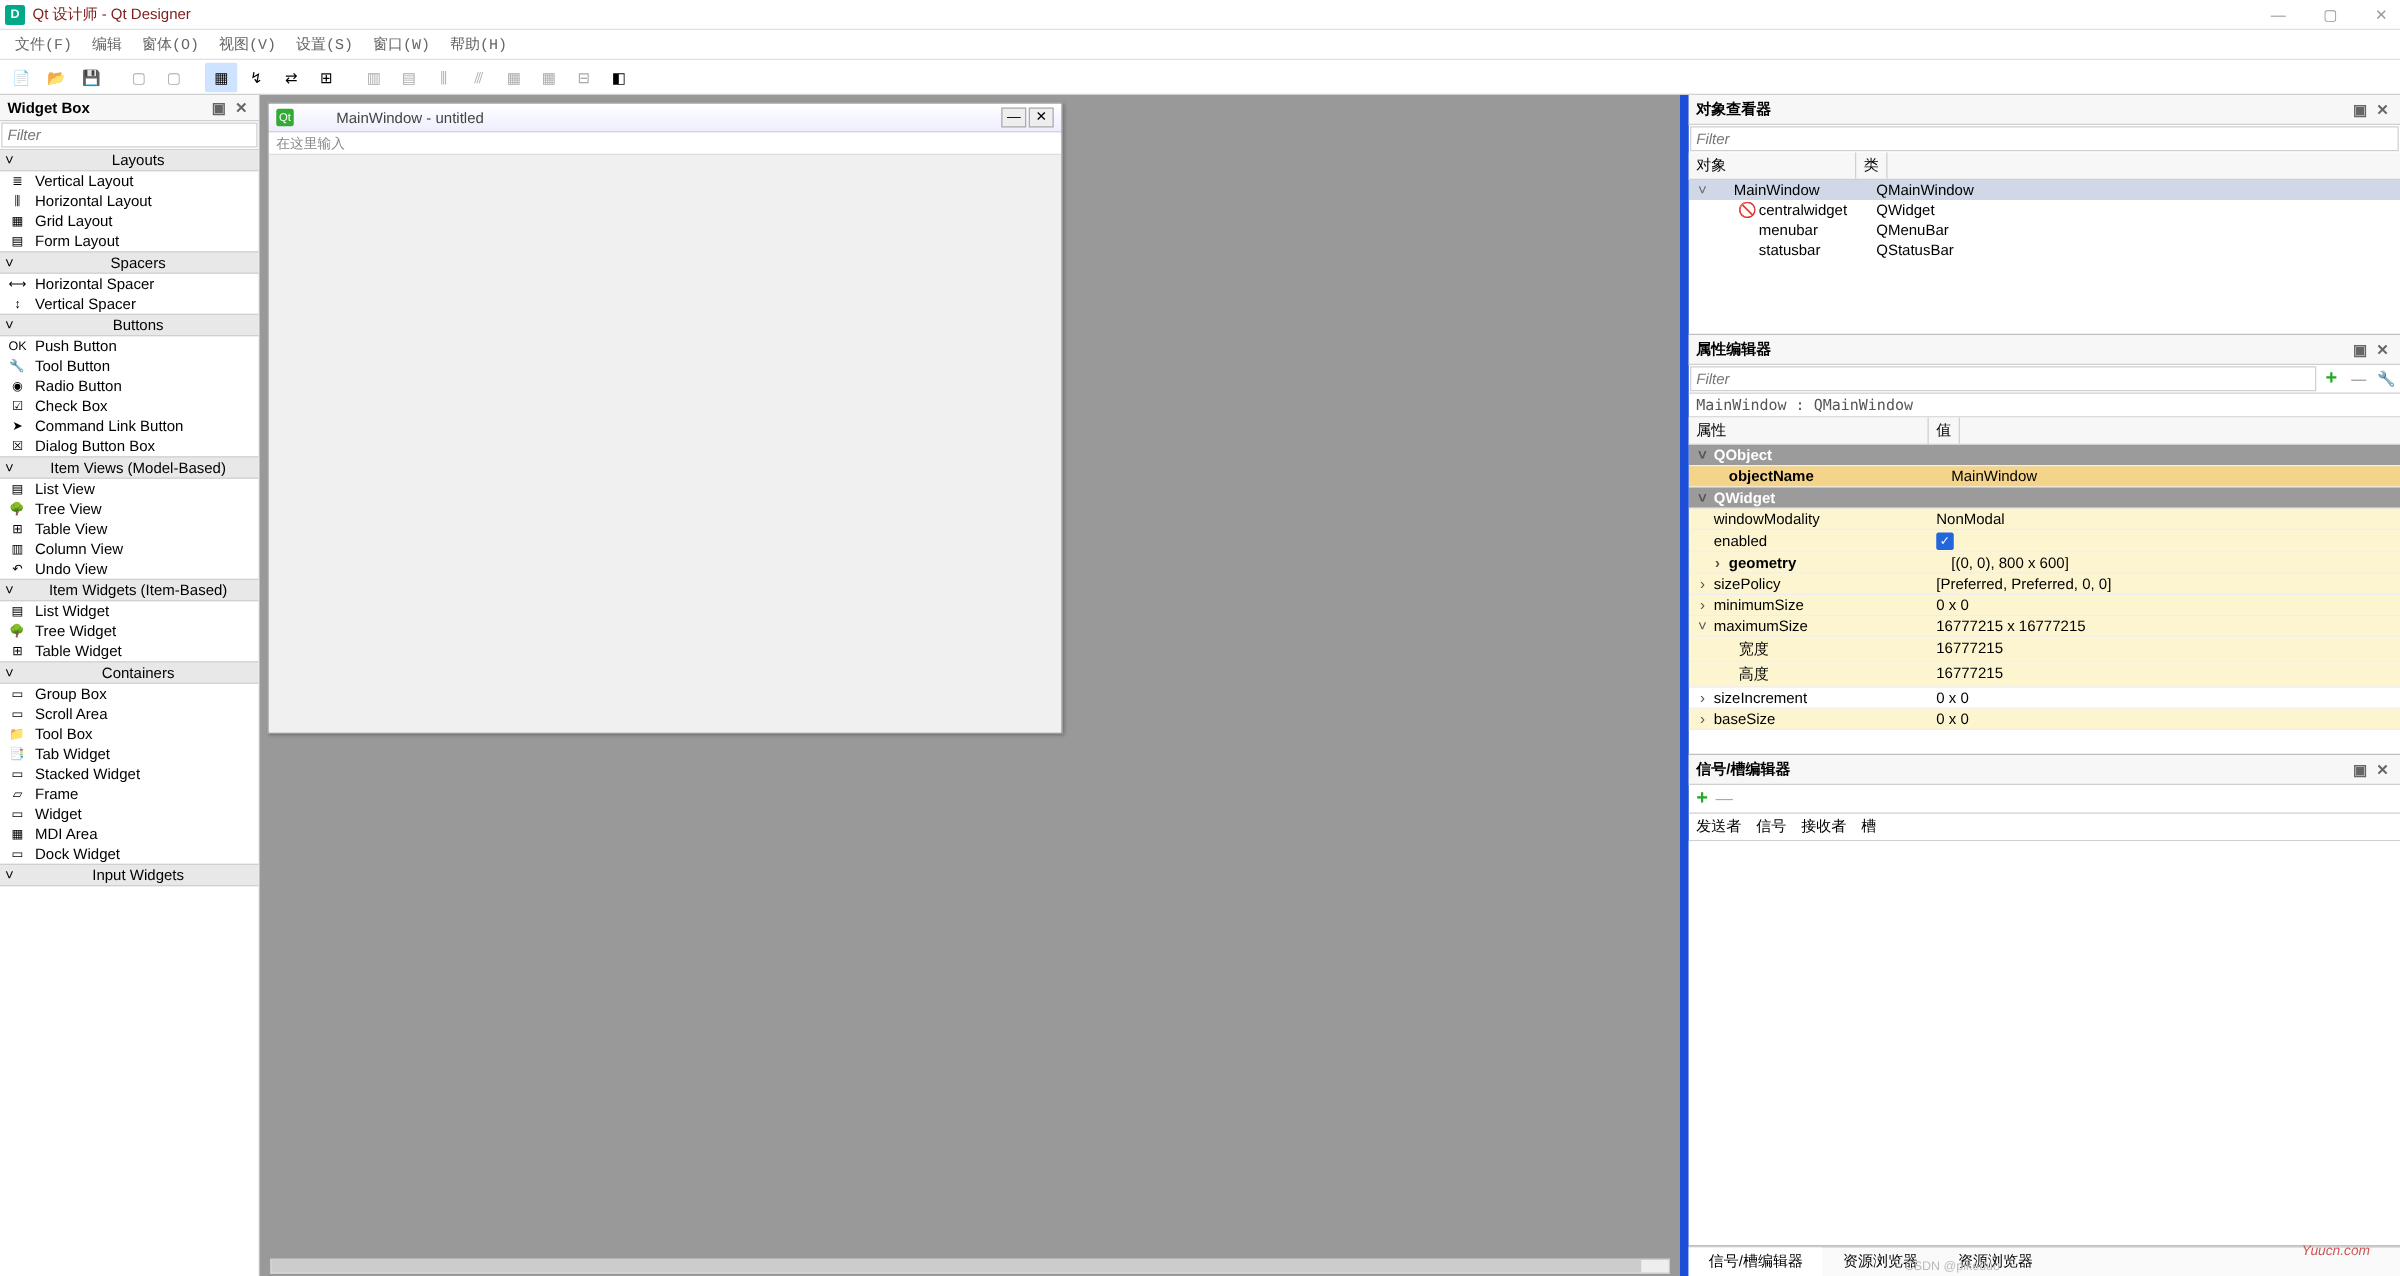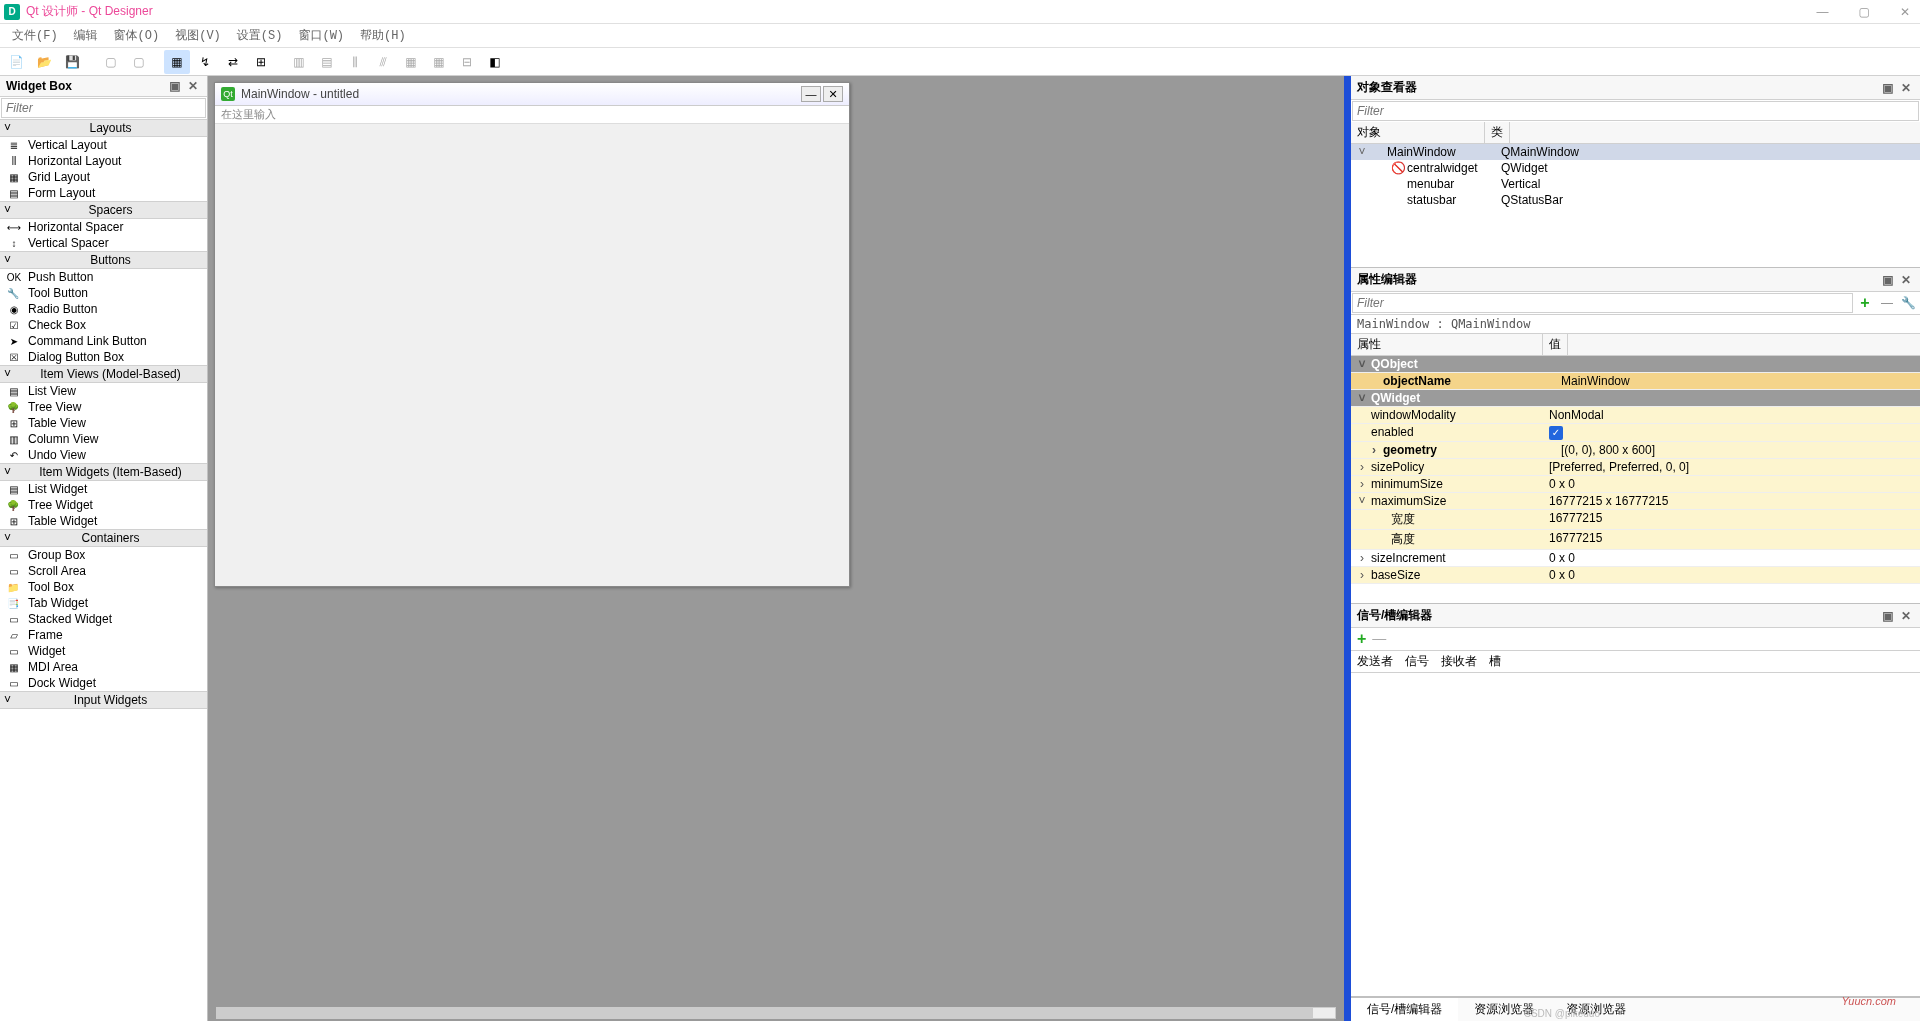--- a/index.html
+++ b/index.html
@@ -1,21 +1,21 @@
 <!DOCTYPE html>
 <html><head>
 <meta charset="utf-8">
 <style>
 * { margin: 0; padding: 0; box-sizing: border-box; font-family: "Microsoft YaHei", Arial, sans-serif; font-size: 12px; }
 body { background: #f0f0f0; width: 1920px; height: 1021px; overflow: hidden; position: relative; }
 
 
 .titlebar { height: 24px; background: #fff; display: flex; align-items: center; padding: 0 4px; border-bottom: 1px solid #e0e0e0; }
 .titlebar .app-icon { width: 16px; height: 16px; background: #0a8; border-radius: 2px; color: #fff; font-size: 10px; display: flex; align-items: center; justify-content: center; font-weight: bold; }
-.titlebar .title-text { margin-left: 6px; color: #ec4899; }
+.titlebar .title-text { margin-left: 6px; color: #7f1d1d; }
 .titlebar .win-controls { margin-left: auto; display: flex; gap: 18px; color: #999; }
 .win-controls span { padding: 0 6px; cursor: pointer; }
 
 
 .menubar { height: 24px; background: #fff; display: flex; align-items: center; padding: 0 4px; border-bottom: 1px solid #e0e0e0; }
 .menubar span { padding: 2px 8px; color: #666; cursor: pointer; font-family: Liberation Mono, monospace; }
 
 
 .toolbar { height: 28px; background: #fff; display: flex; align-items: center; padding: 0 4px; border-bottom: 1px solid #d0d0d0; gap: 2px; }
 .toolbar .tb-btn { width: 26px; height: 24px; display: flex; align-items: center; justify-content: center; cursor: pointer; border: 1px solid transparent; border-radius: 2px; }
@@ -38,21 +38,21 @@
 .wb-tree { overflow-y: auto; flex: 1; }
 .wb-cat { background: #e8e8e8; border-top: 1px solid #d0d0d0; border-bottom: 1px solid #d0d0d0; padding: 1px 4px; display: flex; align-items: center; cursor: pointer; }
 .wb-cat .expander { width: 14px; }
 .wb-cat .cat-label { flex: 1; text-align: center; }
 .wb-item { padding: 1px 4px 1px 6px; display: flex; align-items: center; gap: 6px; cursor: pointer; }
 .wb-item .wi-icon { width: 16px; height: 14px; display: inline-flex; align-items: center; justify-content: center; font-size: 10px; }
 
 
 .center { flex: 1; background: #999; padding: 6px; position: relative; }
 .form-window { width: 636px; background: #f0f0f0; border: 1px solid #888; box-shadow: 1px 1px 3px rgba(0,0,0,0.3); }
-.fw-title { background: linear-gradient(#fff,#eef); border-bottom: 1px solid #ccc; padding: 3px 6px; display: flex; align-items: center; }
+.fw-title { background: linear-gradient(#fff,#eef); border-bottom: 1px solid #ccc; padding: 3px 6px; display: flex; align-items: center; gap: 28px; }
 .fw-title .fw-icon { width: 14px; height: 14px; background: #3a3; border-radius: 2px; margin-right: 6px; font-size: 9px; color: #fff; display: flex; align-items: center; justify-content: center; }
 .fw-title .fw-text { color: #444; }
 .fw-title .fw-controls { margin-left: auto; display: flex; gap: 2px; }
 .fw-controls span { width: 20px; height: 16px; border: 1px solid #aaa; background: #eee; text-align: center; font-size: 11px; line-height: 14px; cursor: pointer; }
 .fw-menubar { background: #fff; border-bottom: 1px solid #ddd; padding: 1px 6px; font-size: 11px; color: #888; }
 .fw-body { height: 462px; background-image: radial-gradient(#bbb 0.5px, transparent 0.5px); background-size: 8px 8px; background-color: #f0f0f0; }
 .center-scrollbar { position: absolute; bottom: 2px; left: 8px; right: 8px; height: 12px; background: #eee; border: 1px solid #ccc; }
 .center-scrollbar .thumb { height: 100%; width: 98%; background: #ccc; }
 
 
@@ -363,21 +363,21 @@
               <span>centralwidget</span>
             </div>
             <div class="c2">QWidget</div>
           </div>
           <div class="obj-row">
             <div class="c1" style="padding-left:24px">
               <span class="exp"></span>
               <span class="ico"></span>
               <span>menubar</span>
             </div>
-            <div class="c2">Vertical</div>
+            <div class="c2">QMenuBar</div>
           </div>
           <div class="obj-row">
             <div class="c1" style="padding-left:24px">
               <span class="exp"></span>
               <span class="ico"></span>
               <span>statusbar</span>
             </div>
             <div class="c2">QStatusBar</div>
           </div>
         </div>

